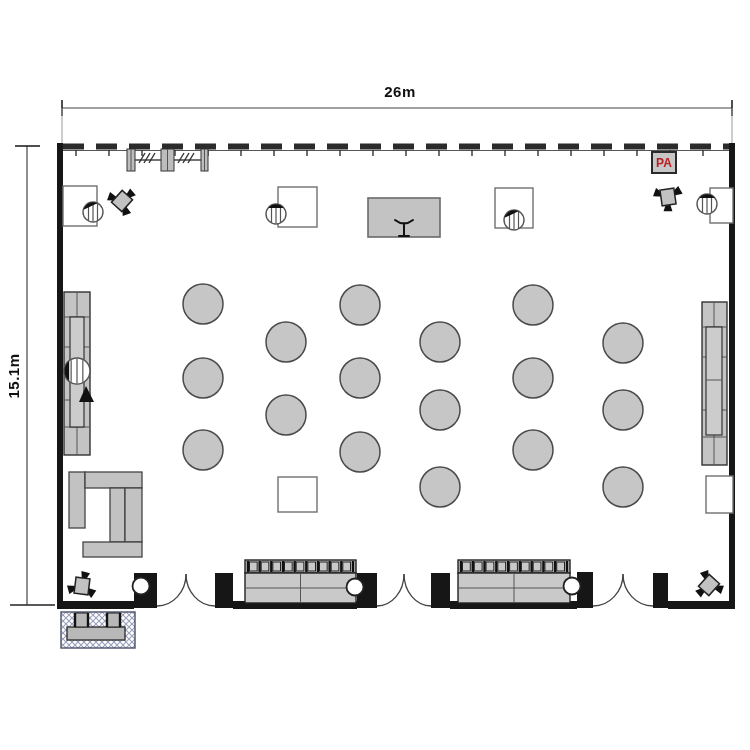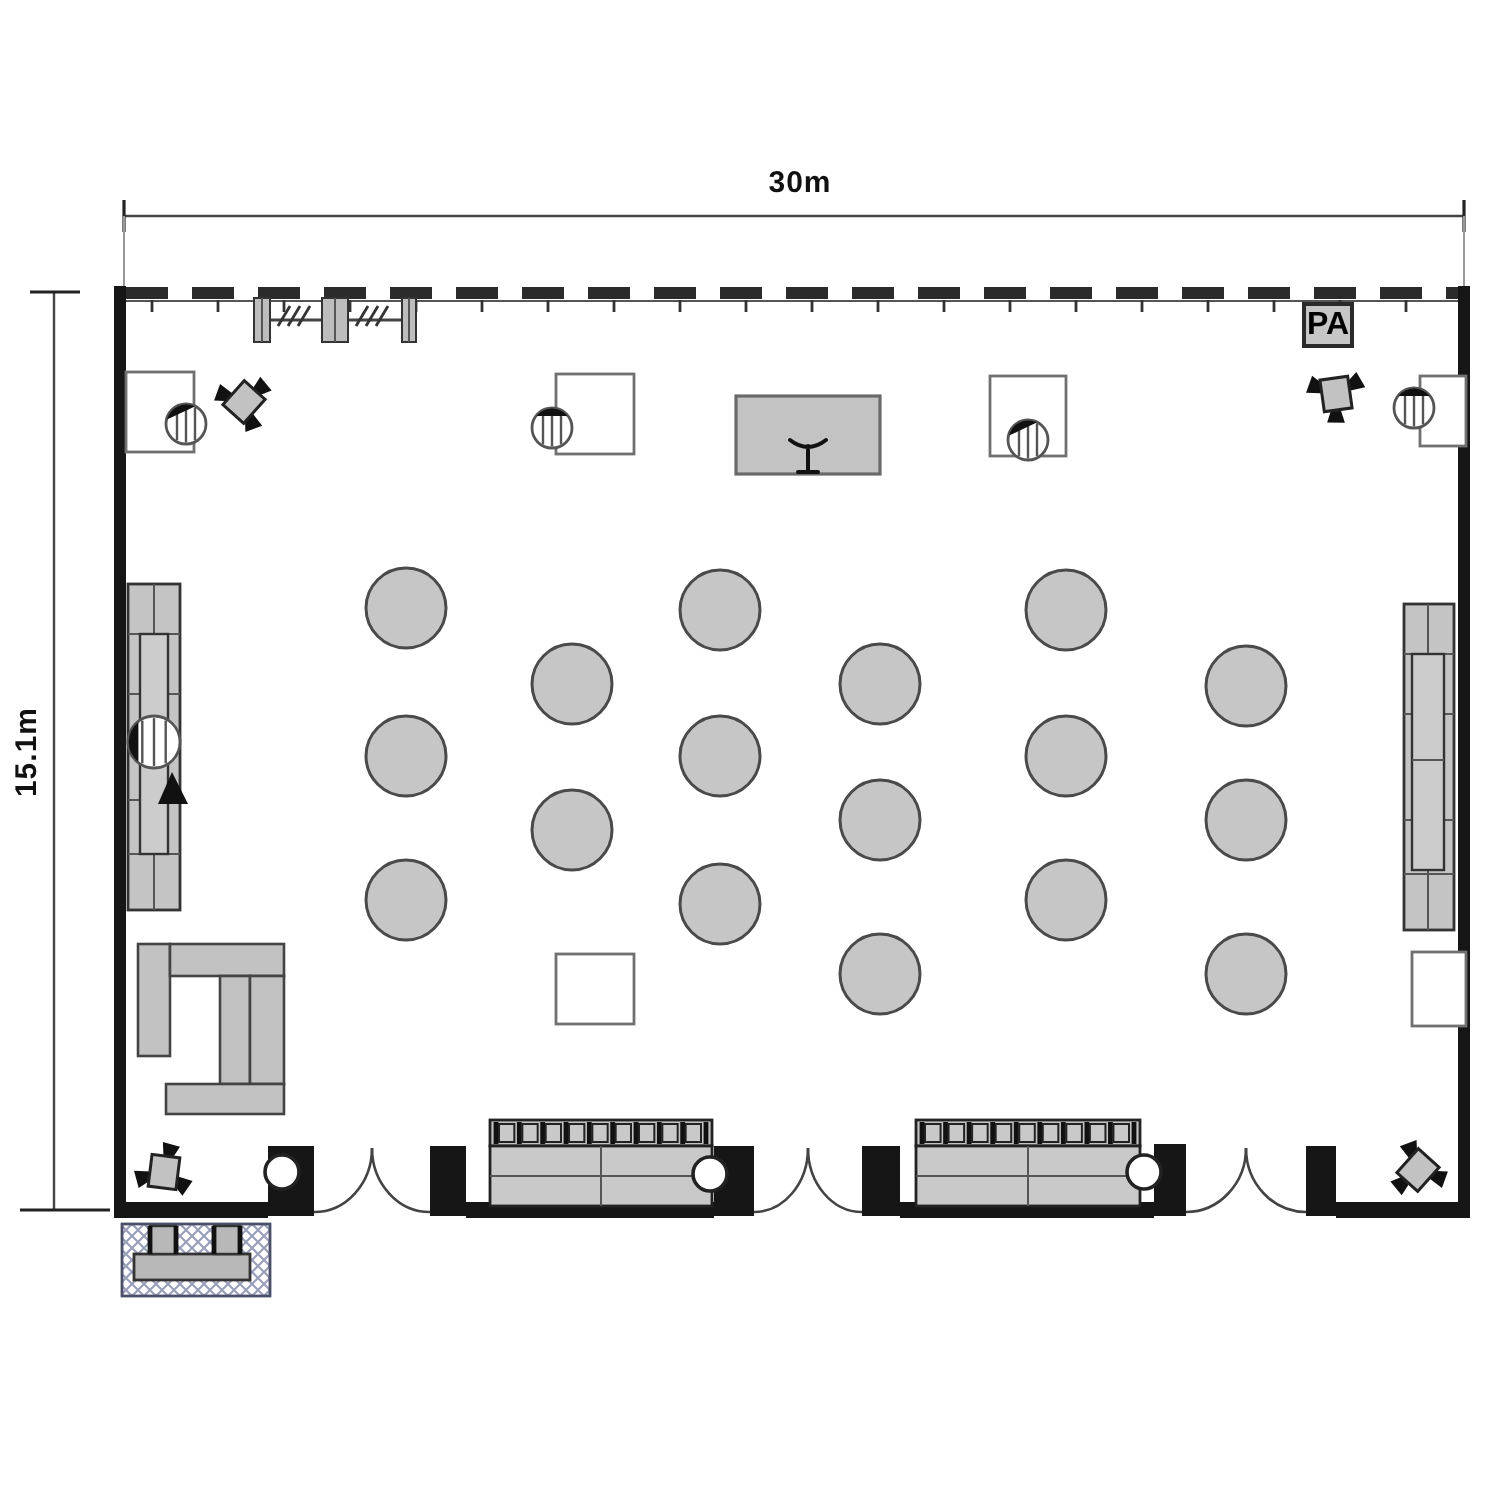--- a/index.html
+++ b/index.html
@@ -3,21 +3,21 @@
 <meta charset="utf-8">
 <style>
   html,body{margin:0;padding:0;background:#fff;}
   body{width:750px;height:750px;overflow:hidden;font-family:"Liberation Sans",sans-serif;}
   .plan{position:relative;width:750px;height:750px;background:#fff;}
   #plan-svg{position:absolute;left:0;top:0;}
   .dim-label{position:absolute;color:#111;font-weight:bold;font-size:15px;text-align:center;letter-spacing:0.5px;}
   .dim-top{left:340px;top:83px;width:120px;}
   .dim-left{left:-16px;top:367px;width:60px;height:18px;transform:rotate(-90deg);transform-origin:center;}
   .pa-box{position:absolute;left:651px;top:151px;width:22px;height:19px;background:#c6c6c6;border:2px solid #2a2a2a;
-          display:flex;align-items:center;justify-content:center;font-size:16px;font-weight:bold;color:#000000;}
+          display:flex;align-items:center;justify-content:center;font-size:12px;font-weight:bold;color:#b91c1c;}
 </style>
 </head>
 <body>
 
 <div class="plan">
   <svg id="plan-svg" width="750" height="750" viewBox="0 0 750 750">
       <defs>
         <pattern id="xhatch" width="6" height="6" patternUnits="userSpaceOnUse">
           <path d="M0 6 L6 0 M0 0 L6 6" stroke="#9aa0bb" stroke-width="1.1" fill="none"></path>
         </pattern>
@@ -273,16 +273,16 @@
         <polygon points="2.8,-2.9 10.2,-11.0 14.6,-3.3 3.9,-1.0" fill="#111"></polygon>
         <rect x="-8" y="-7" width="16" height="14" transform="rotate(-38)" fill="#c2c2c2" stroke="#222" stroke-width="1.5"></rect>
       </g>
       <g transform="translate(709,585) rotate(170)">
         <polygon points="-3.9,-1.0 -14.6,-3.3 -10.2,-11.0 -2.8,-2.9" fill="#111"></polygon>
         <polygon points="1.8,3.6 6.9,13.3 -1.9,14.9 -0.4,4.0" fill="#111"></polygon>
         <polygon points="2.8,-2.9 10.2,-11.0 14.6,-3.3 3.9,-1.0" fill="#111"></polygon>
         <rect x="-8" y="-7" width="16" height="14" transform="rotate(-38)" fill="#c2c2c2" stroke="#222" stroke-width="1.5"></rect>
       </g>
     </svg>
-  <div class="dim-label dim-top">30m</div>
+  <div class="dim-label dim-top">26m</div>
   <div class="dim-label dim-left">15.1m</div>
   <div class="pa-box">PA</div>
 </div>
 
 </body></html>

